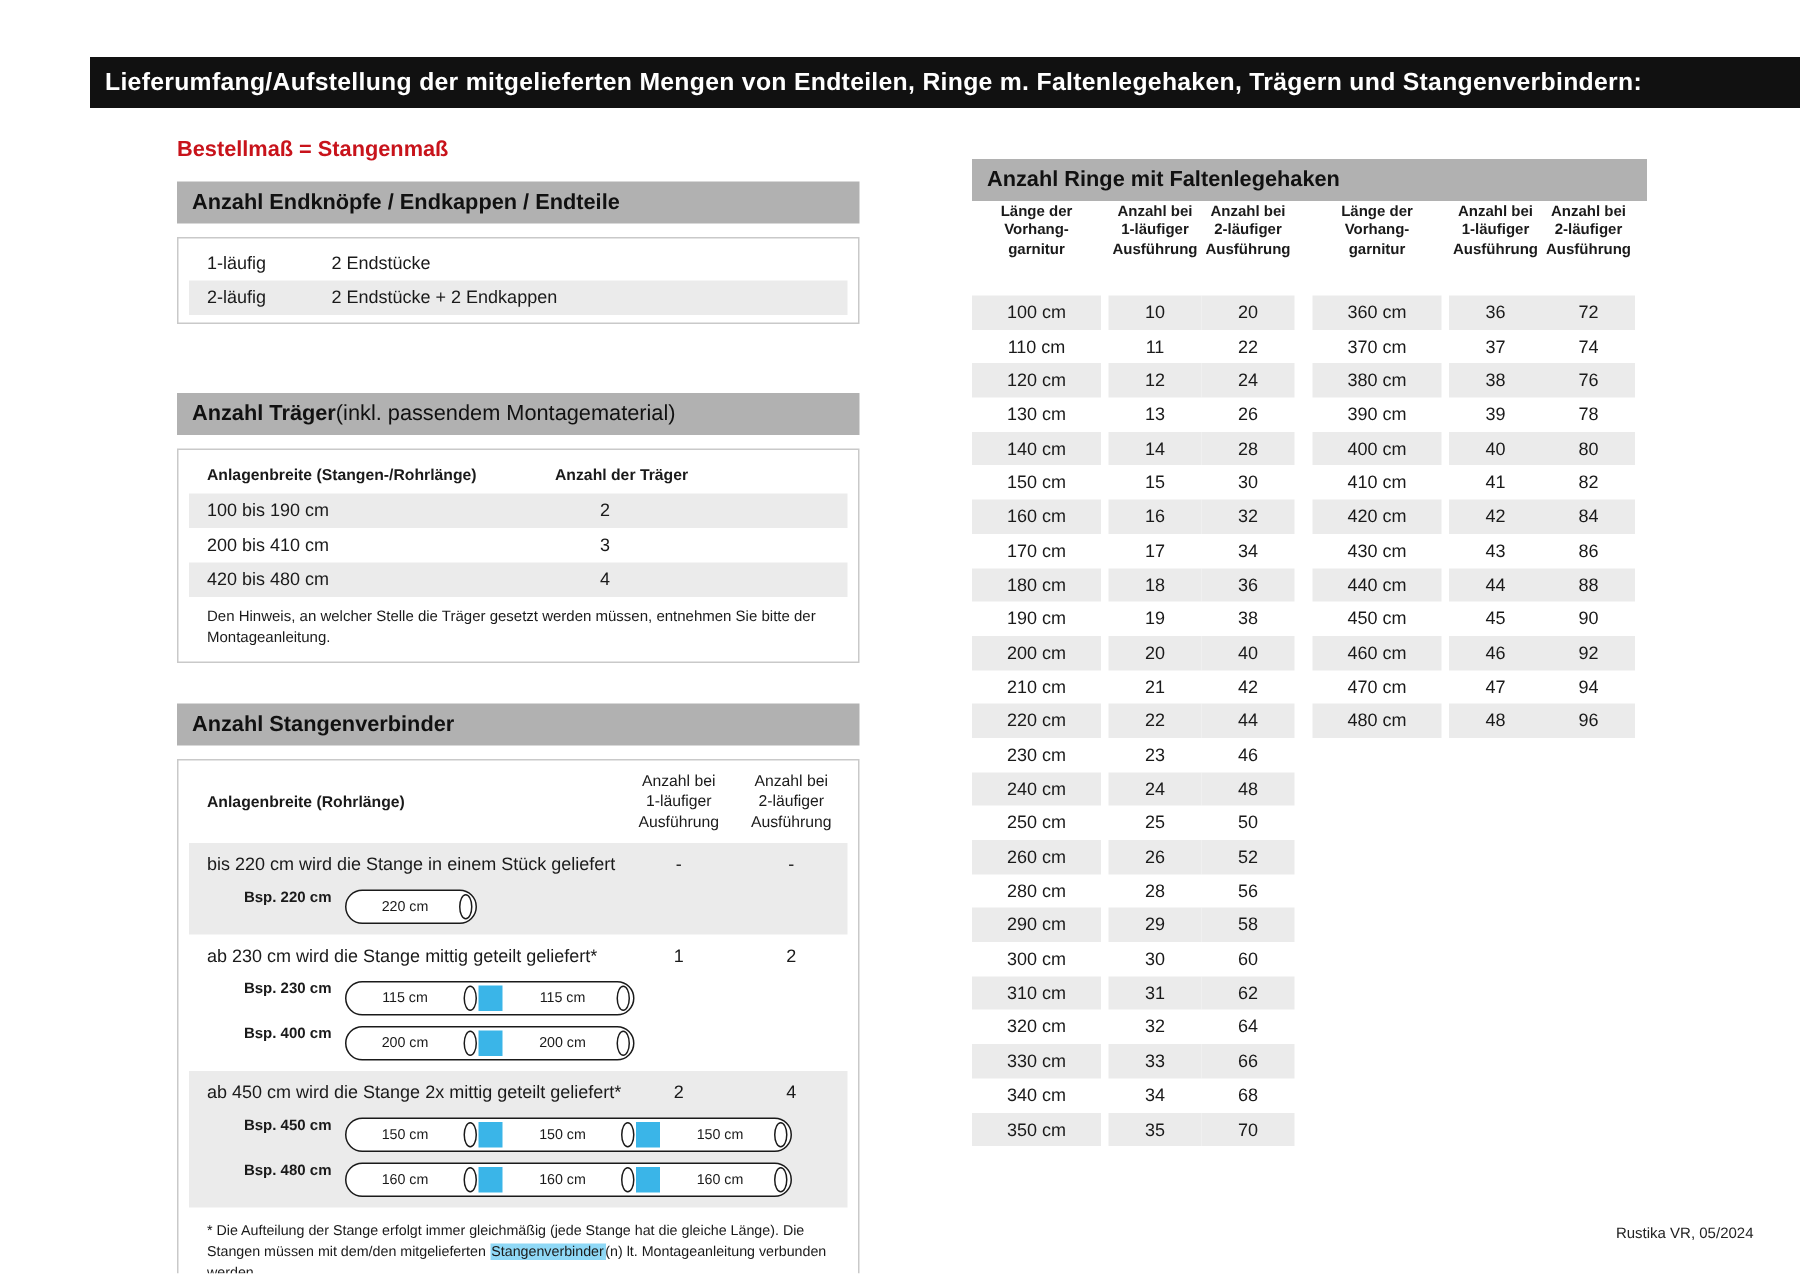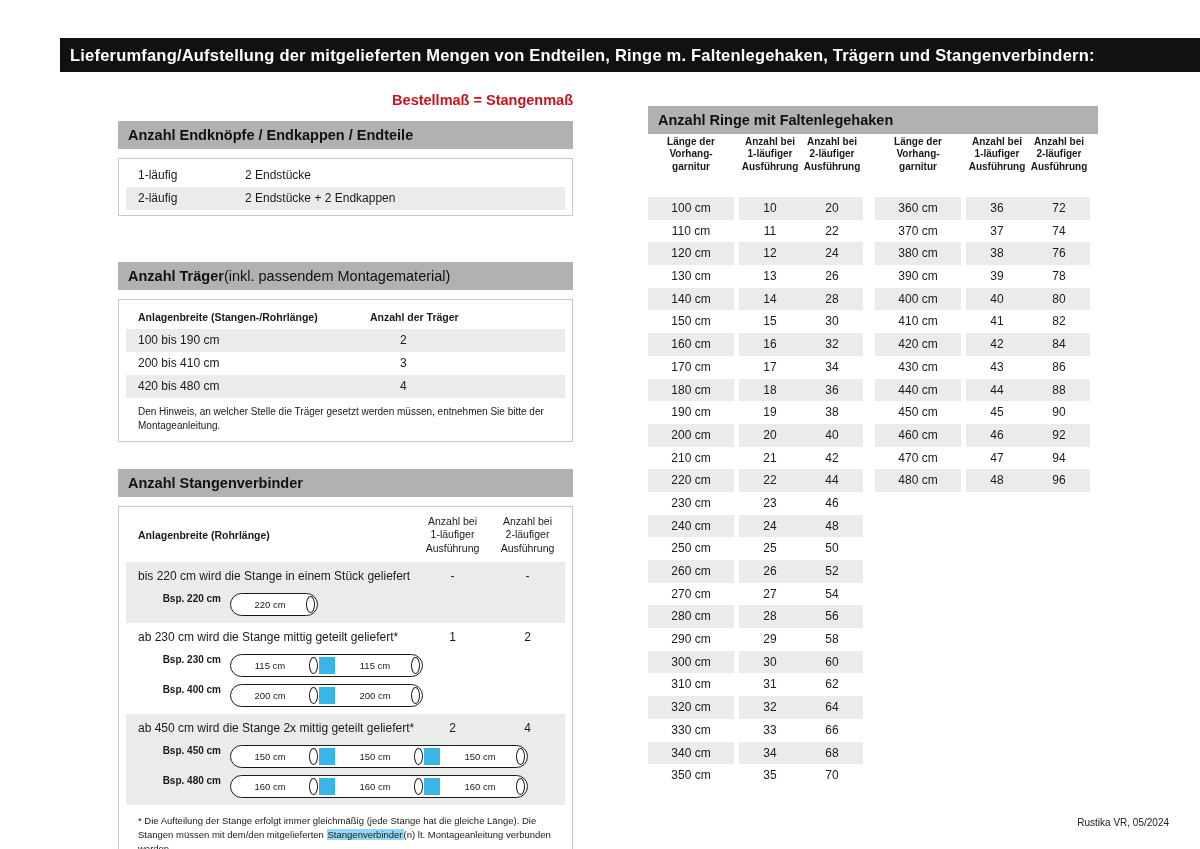--- a/index.html
+++ b/index.html
@@ -16,39 +16,39 @@
     position:absolute; left:60px; top:38px; width:1152px; height:34px;
     background:var(--titlebar-black,#111); color:#fff;
     display:flex; align-items:center; padding-left:10px;
     font-weight:bold; font-size:16.5px; letter-spacing:0.2px;
   }
 
   
   .left-col  { position:absolute; left:118px; top:92px;  width:455px; }
   .right-col { position:absolute; left:648px; top:106px; width:450px; }
 
-  .subtitle { color:var(--accent-red,#c8131b); font-weight:bold; font-size:14.5px;text-align:right; }
+  .subtitle { color:var(--accent-red,#c8131b); font-weight:bold; font-size:14.5px; }
 
   .section-bar {
     height:28px; background:var(--bar-gray,#b1b1b1);
     display:flex; align-items:center; padding-left:10px;
     font-weight:bold; font-size:14.5px; color:#111;
   }
   .section-bar .n { font-weight:normal; }
   .sb-endpieces { margin-top:13px; }
   .sb-traeger   { margin-top:46px; }
   .sb-verbinder { margin-top:27px; }
 
   .box { border:1px solid #c9c9c9; background:#fff; margin-top:9px; padding:5px 7px; }
 
   
   .ep-row { display:flex; height:23px; line-height:23px; font-size:12px; }
   .ep-body .ep-row:nth-child(even) { background:var(--stripe-gray,#ebebeb); }
   .ep-c1 { width:95px; padding-left:12px; }
-  .ep-c2 { flex:1;margin-left:24px; }
+  .ep-c2 { flex:1; }
 
   
   .t-head { display:flex; height:24px; align-items:center; font-size:10.5px; }
   .t-row  { display:flex; height:23px; line-height:23px; font-size:12px; }
   .t-body .t-row:nth-child(odd) { background:var(--stripe-gray,#ebebeb); }
   .t-c1 { flex:1; padding-left:12px; }
   .t-c2 { width:195px; }
   .t-row .t-c2 { padding-left:30px; }
   .t-note { font-size:10px; line-height:1.4; padding:7px 12px 3px; }
 
@@ -393,26 +393,20 @@
     <span class="rc rc3">50</span>
   </div>
 
   <div class="ring-row">
     <span class="rc rc1">260 cm</span>
     <span class="rgap"></span>
     <span class="rc rc2">26</span>
     <span class="rc rc3">52</span>
   </div>
 
-  <div class="ring-row">
-    <span class="rc rc1">270 cm</span>
-    <span class="rgap"></span>
-    <span class="rc rc2">27</span>
-    <span class="rc rc3">54</span>
-  </div>
 
   <div class="ring-row">
     <span class="rc rc1">280 cm</span>
     <span class="rgap"></span>
     <span class="rc rc2">28</span>
     <span class="rc rc3">56</span>
   </div>
 
   <div class="ring-row">
     <span class="rc rc1">290 cm</span>

